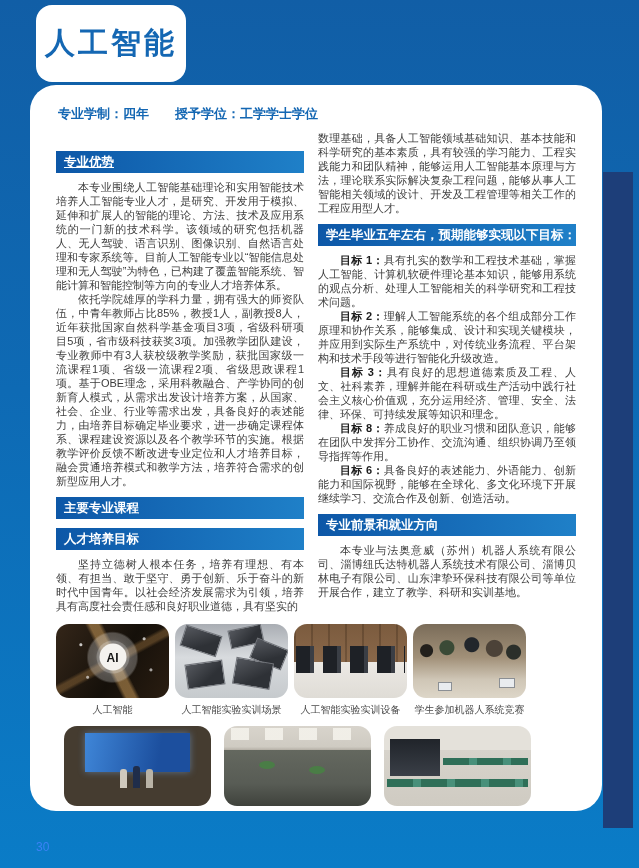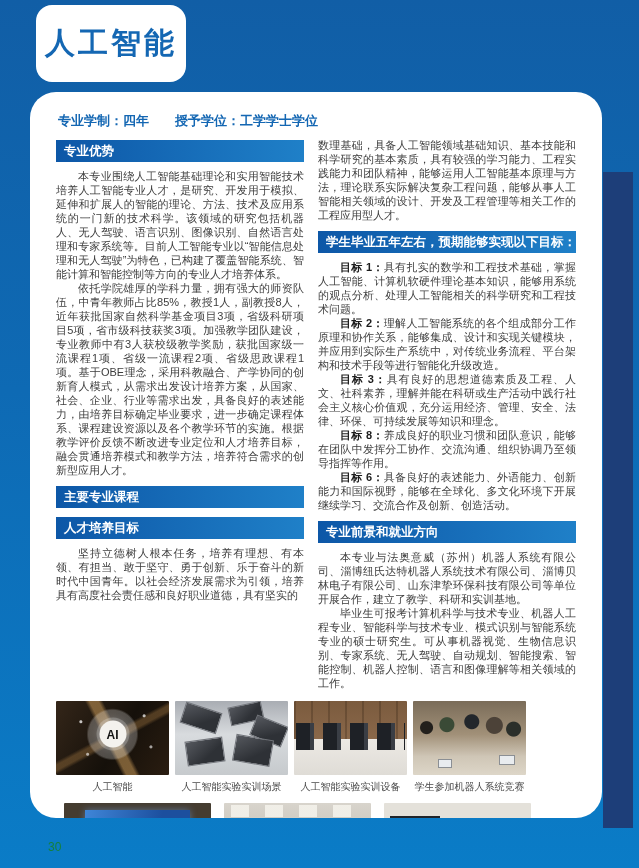--- a/index.html
+++ b/index.html
@@ -9,49 +9,49 @@
     position:relative; overflow:hidden;
     background:linear-gradient(180deg,#115ea6 0%,#0e6ab4 45%,#0a7cc7 100%);
   }
   .navy-stripe { position:absolute; left:603px; top:172px; width:30px; height:656px; background:#1d3e79; }
   .title-tab {
     position:absolute; left:36px; top:5px; width:150px; height:77px;
     background:#fff; border-radius:16px; display:flex; align-items:center; justify-content:center;
   }
   .page-title { color:#1467b3; font-size:30px; font-weight:bold; letter-spacing:3px; }
   .card {
-    position:absolute; left:30px; top:92px; width:572px; height:726px;
+    position:absolute; left:30px; top:85px; width:572px; height:726px;
     background:#fff; border-radius:26px; padding:20px 26px 0; overflow:hidden;
   }
   .meta { display:flex; gap:26px; color:#1467b3; font-weight:bold; font-size:13px; margin:0 0 8px 2px; }
   .columns { display:flex; gap:14px; }
   .col { width:50%; }
   .section-bar {
     height:22px; line-height:22px; margin:9px 0 7px;
     background:linear-gradient(90deg,#0d57a7,#1f80c8);
     color:#fff; font-weight:bold; font-size:12.5px; padding-left:8px; white-space:nowrap;
   }
-  .section-bar:first-child { margin-top:2px; }
+  .section-bar:first-child { margin-top:20px;text-decoration:underline; }
   .para {
     font-size:11px; line-height:14px; color:#3d3d3d;
     text-align:justify; text-indent:2em; word-break:break-all;
   }
   .para.noindent { text-indent:0; }
   .goal-label { font-weight:bold; color:#1c1c1c; }
   
   .photos { margin-top:11px; }
   .photo-row { display:flex; gap:6px; }
   .photo-row.row2 { gap:13px; margin:9px 0 0 8px; }
   .row1 figure { width:113px; }
   .row2 figure { width:147px; }
-  .photo { position:relative; overflow:hidden; border-radius:1px; }
+  .photo { position:relative; overflow:hidden; border-radius:13px; }
   .row1 .photo { height:74px; }
   .row2 .photo { height:80px; }
   figcaption { font-size:10px; color:#4a4a4a; text-align:center; margin-top:5px; white-space:nowrap; }
-  .page-num { position:absolute; left:36px; bottom:14px; color:#15803d; font-size:12px;margin-left:12px; }
+  .page-num { position:absolute; left:36px; bottom:14px; color:#3b82f6; font-size:12px; }
 
   
   .ph-ai { background:
     radial-gradient(circle at 22% 28%, rgba(255,255,255,.75) 1px, transparent 2px),
     radial-gradient(circle at 78% 20%, rgba(255,255,255,.7) 1px, transparent 2px),
     radial-gradient(circle at 84% 62%, rgba(255,255,255,.6) 1px, transparent 2px),
     radial-gradient(circle at 28% 72%, rgba(255,255,255,.6) 1px, transparent 2px),
     radial-gradient(circle at 50% 45%, rgba(255,255,255,.25) 0 24px, transparent 26px),
     linear-gradient(63deg, transparent 44%, rgba(201,154,88,.55) 47%, rgba(201,154,88,.55) 53%, transparent 56%),
     linear-gradient(-28deg, transparent 45%, rgba(150,110,60,.45) 48%, rgba(150,110,60,.45) 52%, transparent 55%),
@@ -141,21 +141,20 @@
 
       <div class="section-bar">学生毕业五年左右，预期能够实现以下目标：</div>
       <p class="para"><span class="goal-label">目标 1：</span><span>具有扎实的数学和工程技术基础，掌握人工智能、计算机软硬件理论基本知识，能够用系统的观点分析、处理人工智能相关的科学研究和工程技术问题。</span></p>
       <p class="para"><span class="goal-label">目标 2：</span><span>理解人工智能系统的各个组成部分工作原理和协作关系，能够集成、设计和实现关键模块，并应用到实际生产系统中，对传统业务流程、平台架构和技术手段等进行智能化升级改造。</span></p>
       <p class="para"><span class="goal-label">目标 3：</span><span>具有良好的思想道德素质及工程、人文、社科素养，理解并能在科研或生产活动中践行社会主义核心价值观，充分运用经济、管理、安全、法律、环保、可持续发展等知识和理念。</span></p>
       <p class="para"><span class="goal-label">目标 8：</span><span>养成良好的职业习惯和团队意识，能够在团队中发挥分工协作、交流沟通、组织协调乃至领导指挥等作用。</span></p>
       <p class="para"><span class="goal-label">目标 6：</span><span>具备良好的表述能力、外语能力、创新能力和国际视野，能够在全球化、多文化环境下开展继续学习、交流合作及创新、创造活动。</span></p>
 
       <div class="section-bar">专业前景和就业方向</div>
       <p class="para">本专业与法奥意威（苏州）机器人系统有限公司、淄博纽氏达特机器人系统技术有限公司、淄博贝林电子有限公司、山东津挚环保科技有限公司等单位开展合作，建立了教学、科研和实训基地。</p>
-      <p class="para">毕业生可报考计算机科学与技术专业、机器人工程专业、智能科学与技术专业、模式识别与智能系统专业的硕士研究生。可从事机器视觉、生物信息识别、专家系统、无人驾驶、自动规划、智能搜索、智能控制、机器人控制、语言和图像理解等相关领域的工作。</p>
     </div>
   </div>
 
   <div class="photos">
     <div class="photo-row row1">
       <figure>
         <div class="photo ph-ai">
           <span class="ai-badge">AI</span>
         </div>
         <figcaption>人工智能</figcaption>

